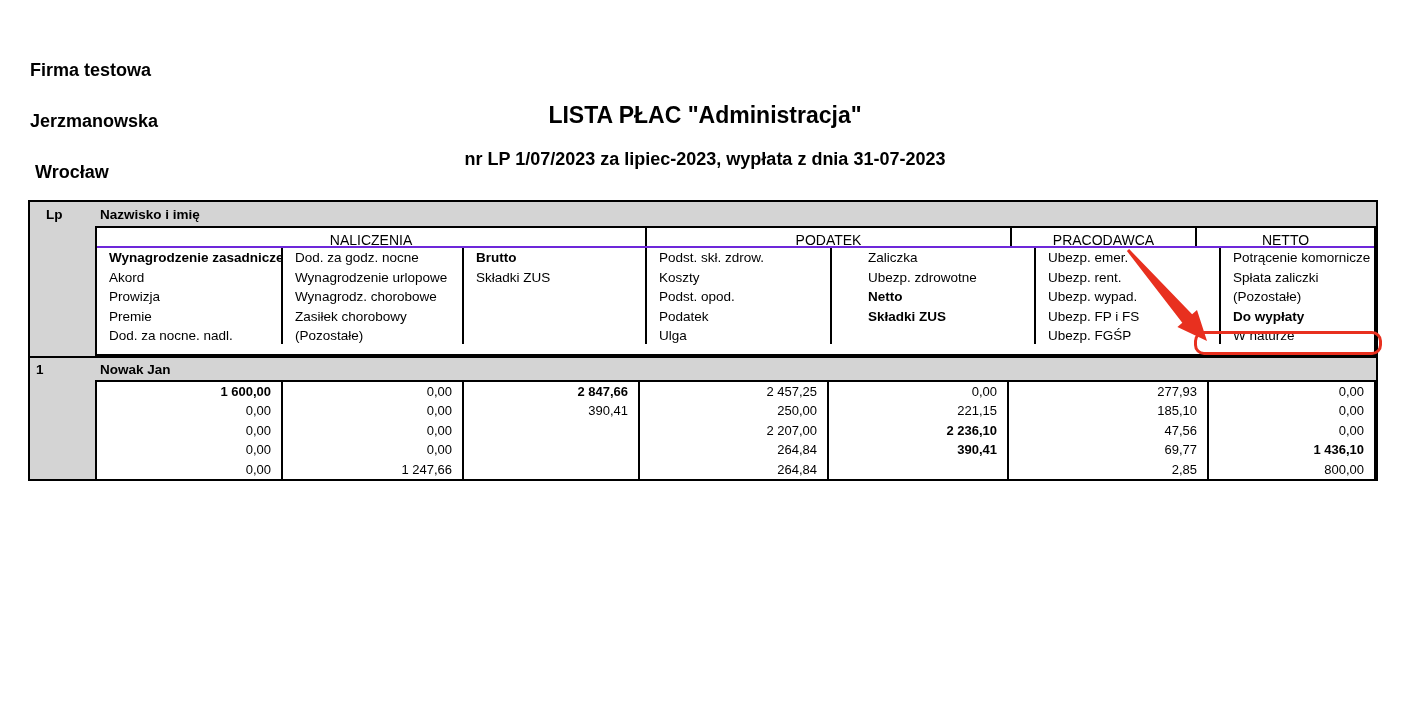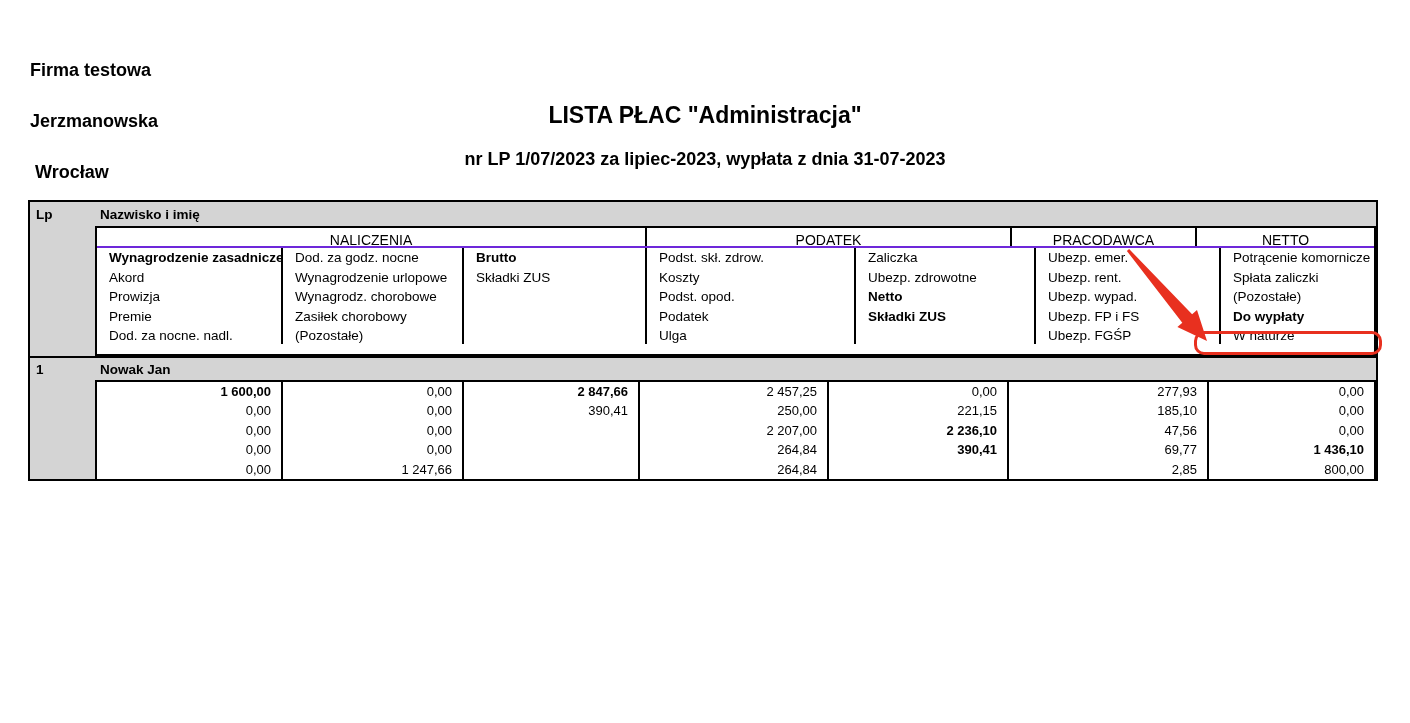--- a/index.html
+++ b/index.html
@@ -17,21 +17,21 @@
   
   .title    { position: absolute; left: 0; top: 102px; width: 1410px; text-align: center; font-weight: bold; font-size: 23px; }
   .subtitle { position: absolute; left: 0; top: 149px; width: 1410px; text-align: center; font-weight: bold; font-size: 18px; }
 
   
   .ptable {
     position: absolute; left: 28px; top: 200px; width: 1350px; height: 281px;
     background: #d4d4d4; border: 2px solid #000;
   }
   .lp-h, .name-h, .lp-v, .name-v { position: absolute; font-weight: bold; font-size: 13.5px; line-height: 18px; }
-  .lp-h   { left: 6px;  top: 4px; }
+  .lp-h   { left: 16px;  top: 4px; }
   .name-h { left: 70px; top: 4px; }
   .lp-v   { left: 6px;  top: 159px; }
   .name-v { left: 70px; top: 159px; }
 
   
   .head-wrap {
     position: absolute; left: 65px; top: 24px; width: calc(100% - 65px); height: 130px;
     background: #fff; border: 2px solid #000;
   }
   .sec-row { display: flex; height: 20px; border-bottom: 2px solid #6d28d9; }
@@ -39,22 +39,22 @@
   .sec-box:nth-child(1) { width: 550px; }
   .sec-box:nth-child(2) { width: 365px; }
   .sec-box:nth-child(3) { width: 185px; }
   .sec-box:nth-child(4) { flex: 1; border-right: none; }
 
   .lab-row { display: flex; height: 96px; }
   .lcol { border-right: 2px solid #000; overflow: hidden; }
   .lcol:nth-child(1) { width: 186px; }
   .lcol:nth-child(2) { width: 181px; }
   .lcol:nth-child(3) { width: 183px; }
-  .lcol:nth-child(4) { width: 209px; }
-  .lcol:nth-child(5) { width: 180px; }
+  .lcol:nth-child(4) { width: 185px; }
+  .lcol:nth-child(5) { width: 180px; margin-left: 24px; }
   .lcol:nth-child(6) { width: 185px; }
   .lcol:nth-child(7) { flex: 1; border-right: none; }
   .lline { font-size: 13.5px; line-height: 19.6px; padding-left: 12px; white-space: nowrap; overflow: hidden; }
   .b { font-weight: bold; }
 
   
   .sep { position: absolute; left: -2px; top: 154px; width: calc(100% + 4px); height: 2px; background: #000; }
 
   
   .data-wrap {

